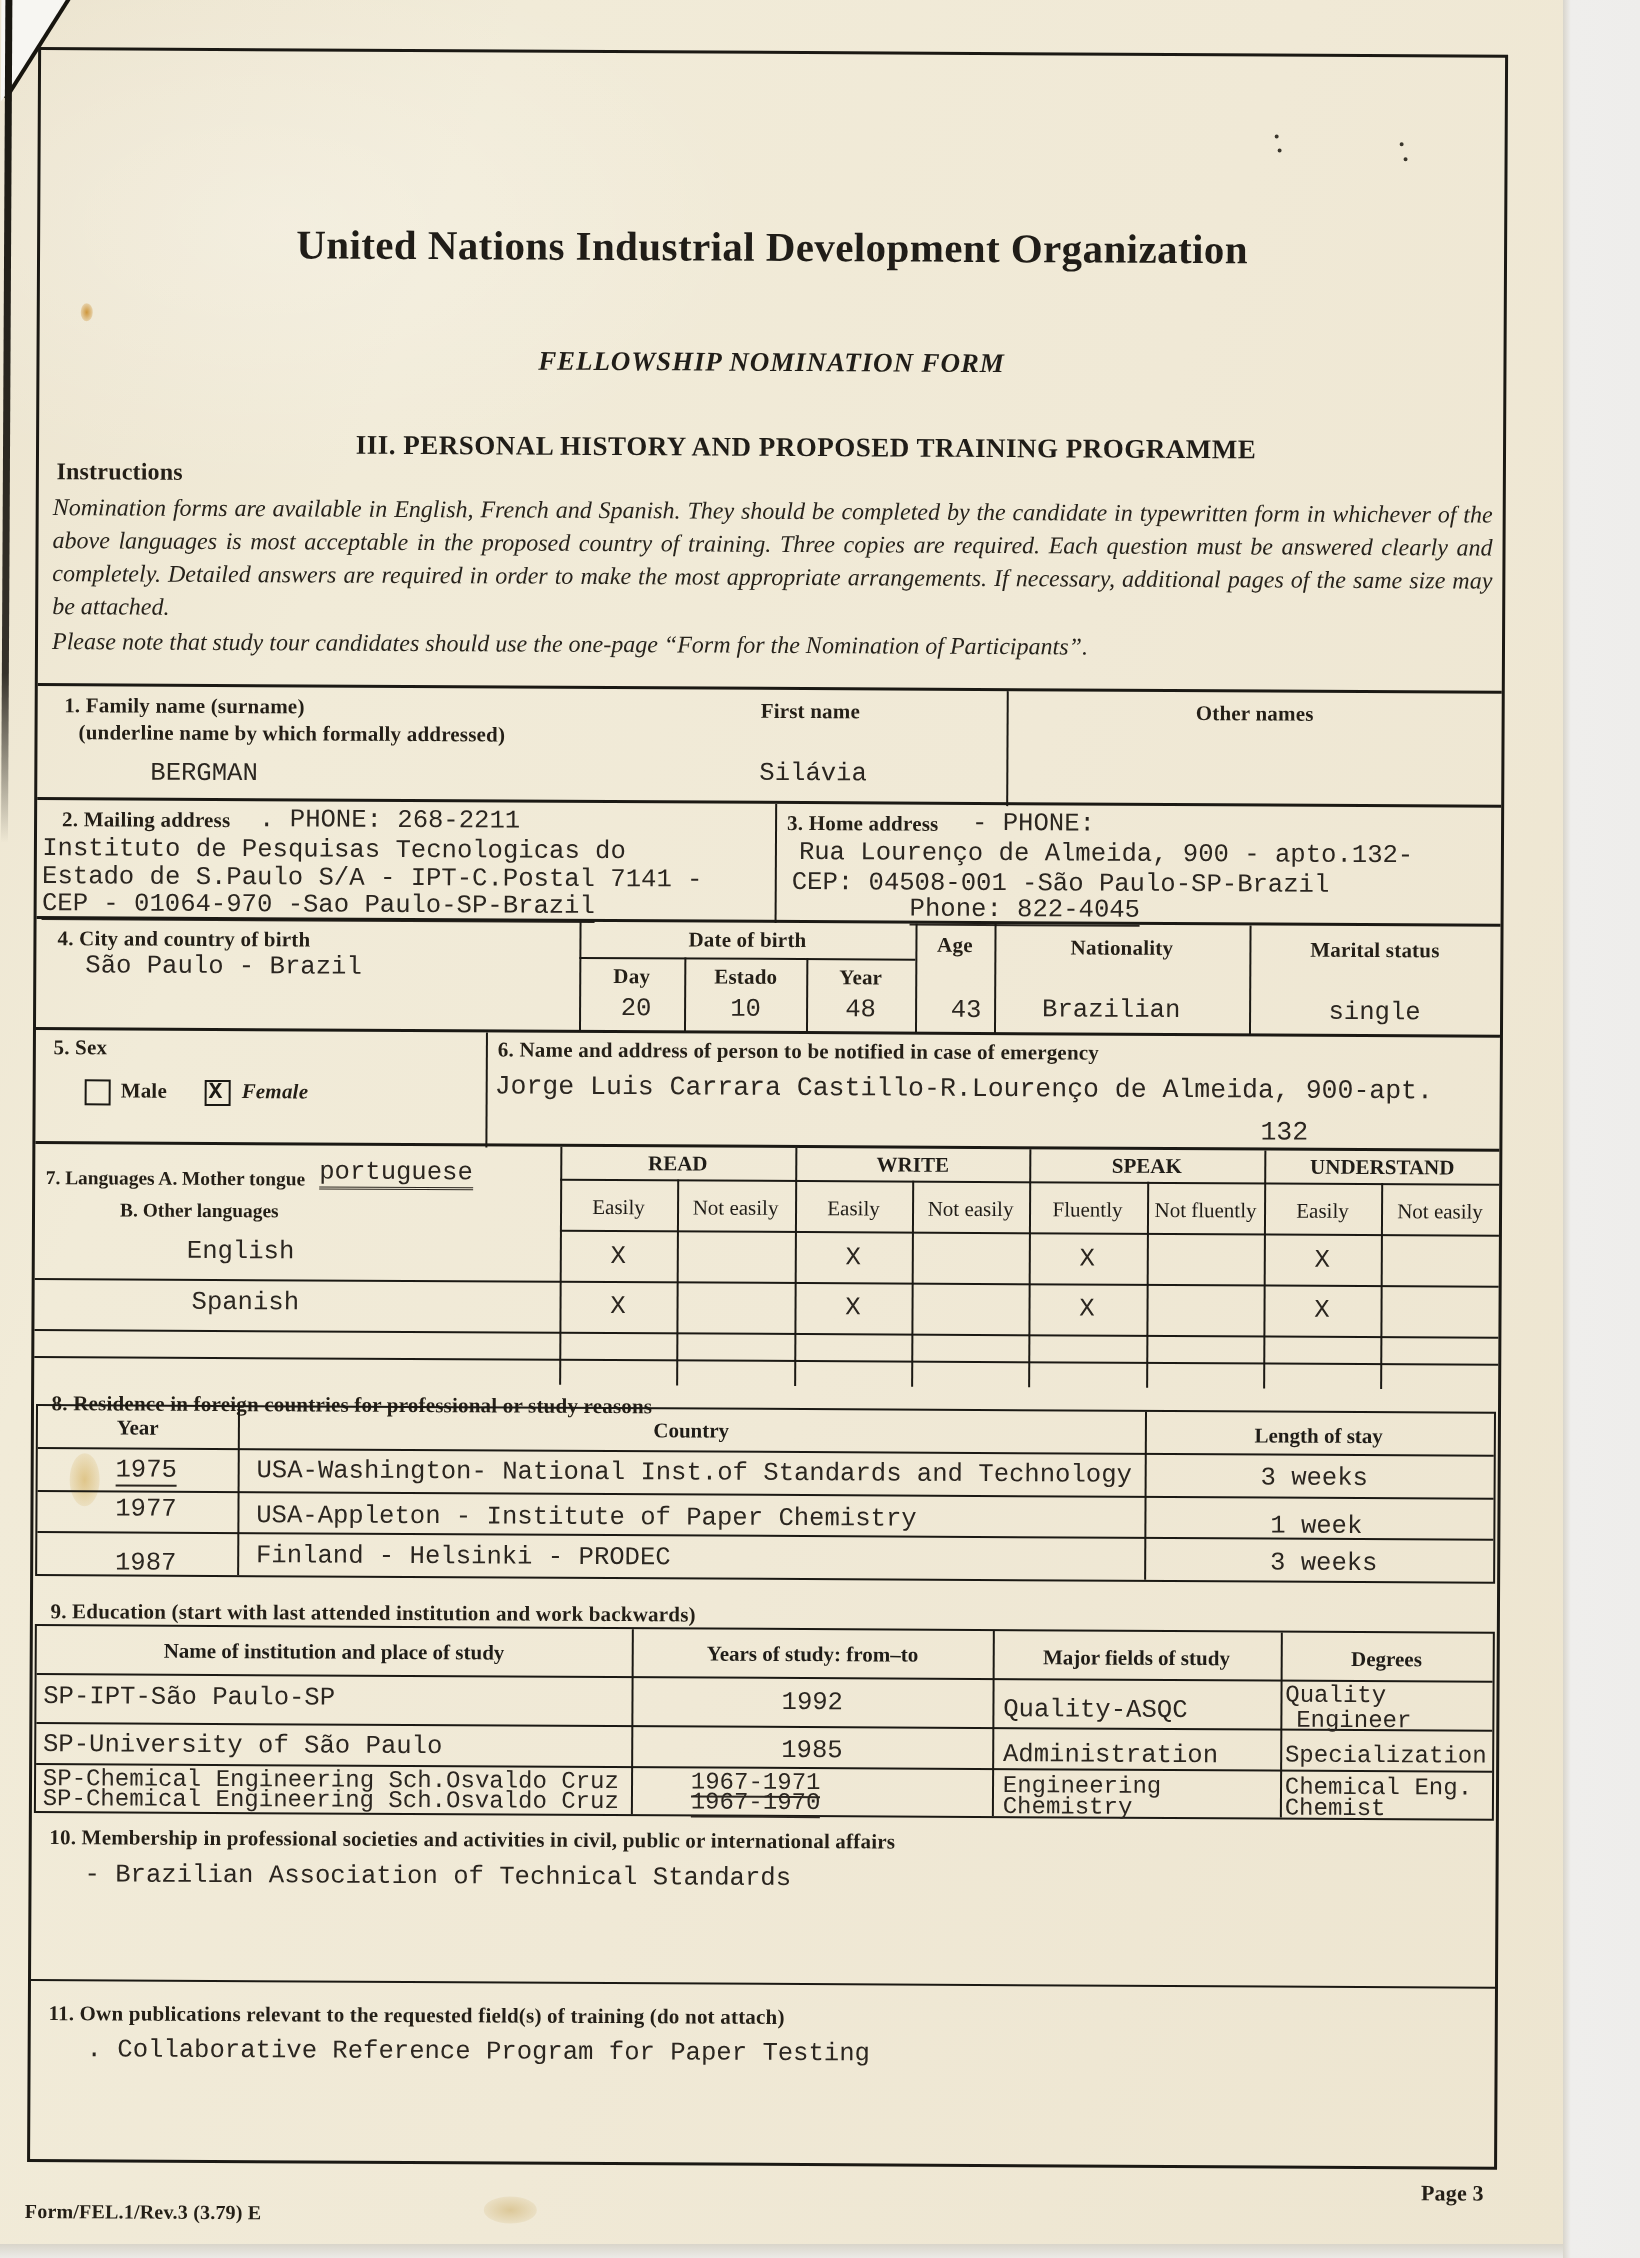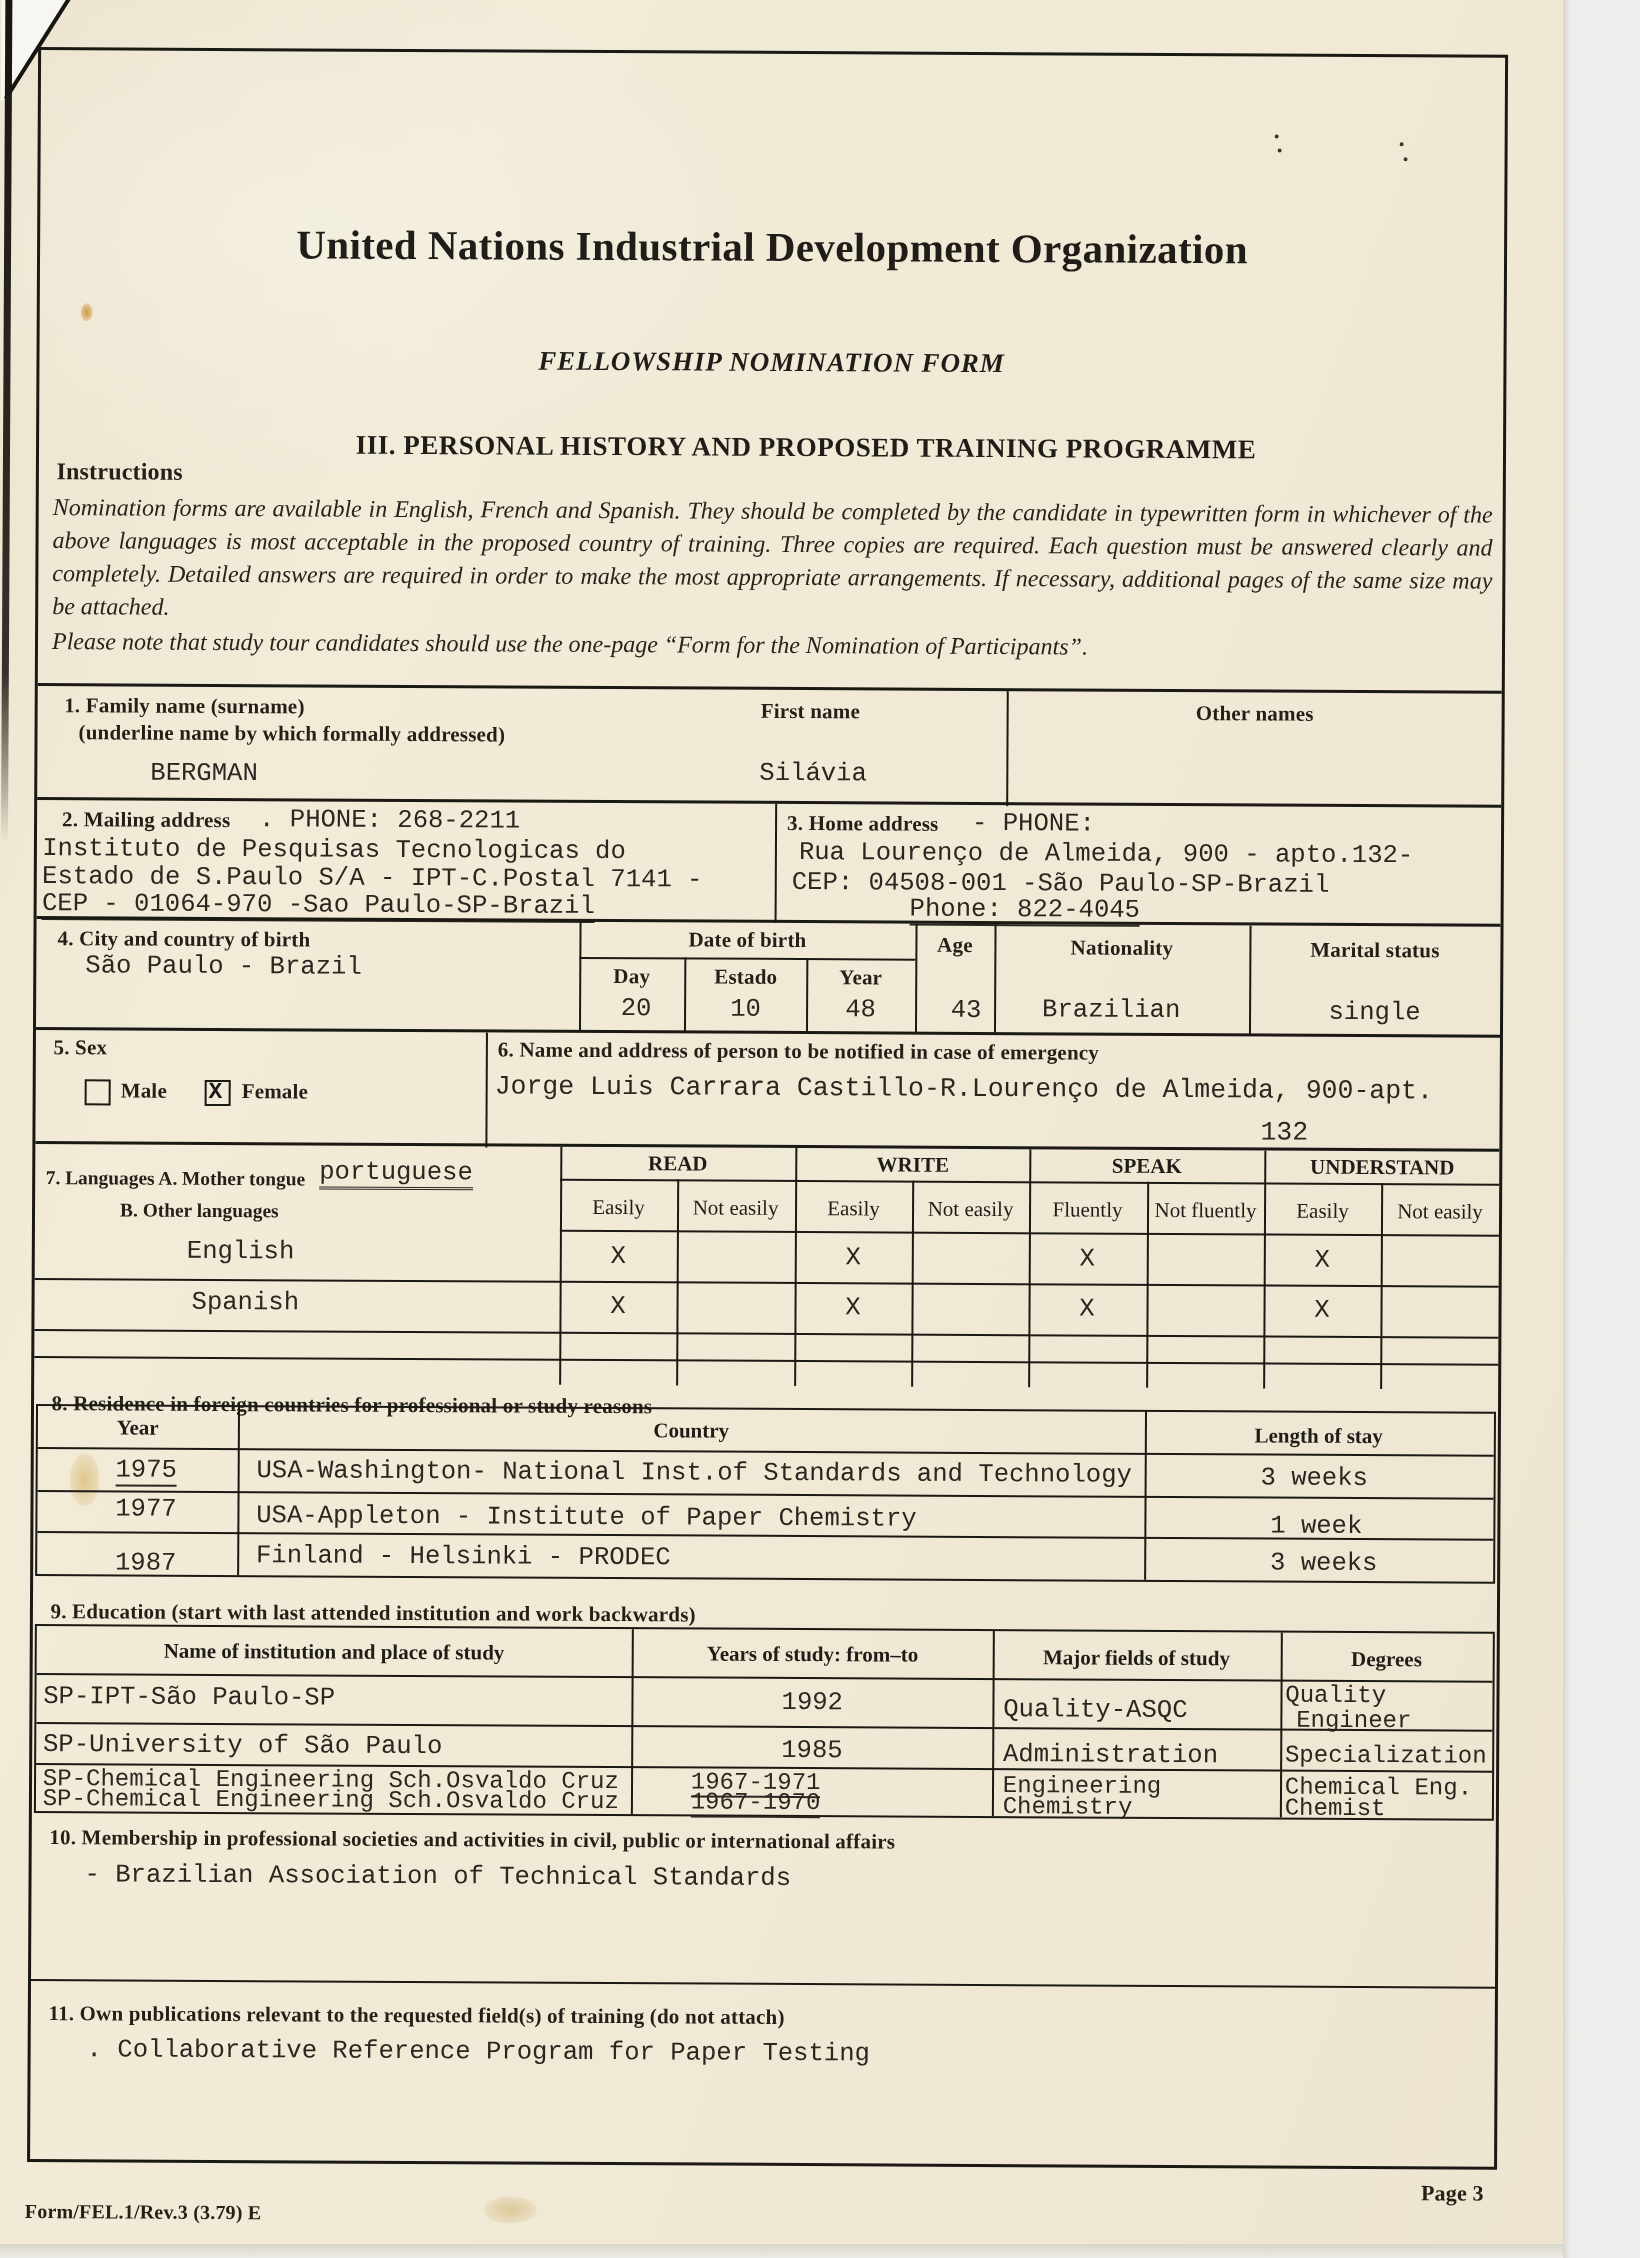--- a/index.html
+++ b/index.html
@@ -126,21 +126,21 @@
     <div class="abs" style="left:0;top:977px;width:100%;height:115px;border-top:3.5px solid #1b1914;">
       <div class="vl" style="left:450px;top:0;height:115px;"></div>
       <div class="abs lbl" style="left:17.6px;top:5.3px;">5. Sex</div>
       <div class="cbx" style="left:49px;top:49px;">
             <span class="mk"></span>
           </div>
       <div class="abs lbl" style="left:85px;top:48px;">Male</div>
       <div class="cbx" style="left:169px;top:49px;">
             <span class="mk">X</span>
           </div>
-      <div class="abs lbl" style="left:206px;top:48px;">Female</div>
+      <div class="abs lbl" style="left:206px;top:48px;font-style:italic;">Female</div>
       <div class="abs lbl" style="left:462px;top:5.3px;">6. Name and address of person to be notified in case of emergency</div>
       <div class="abs typed" style="left:459px;top:39px;font-size:26.5px;">Jorge Luis Carrara Castillo-R.Lourenço de Almeida, 900-apt.</div>
       <div class="abs typed" style="left:1225px;top:81px;font-size:26.5px;">132</div>
     </div>
 
     <div class="abs" style="left:0;top:1091px;width:100%;height:238px;border-top:3.5px solid #1b1914;">
       <div class="vl" style="left:525px;top:0;height:238px;"></div>
       <div class="vl" style="left:642px;top:32px;height:206px;"></div>
       <div class="vl" style="left:760px;top:0;height:238px;"></div>
       <div class="vl" style="left:877px;top:32px;height:206px;"></div>

